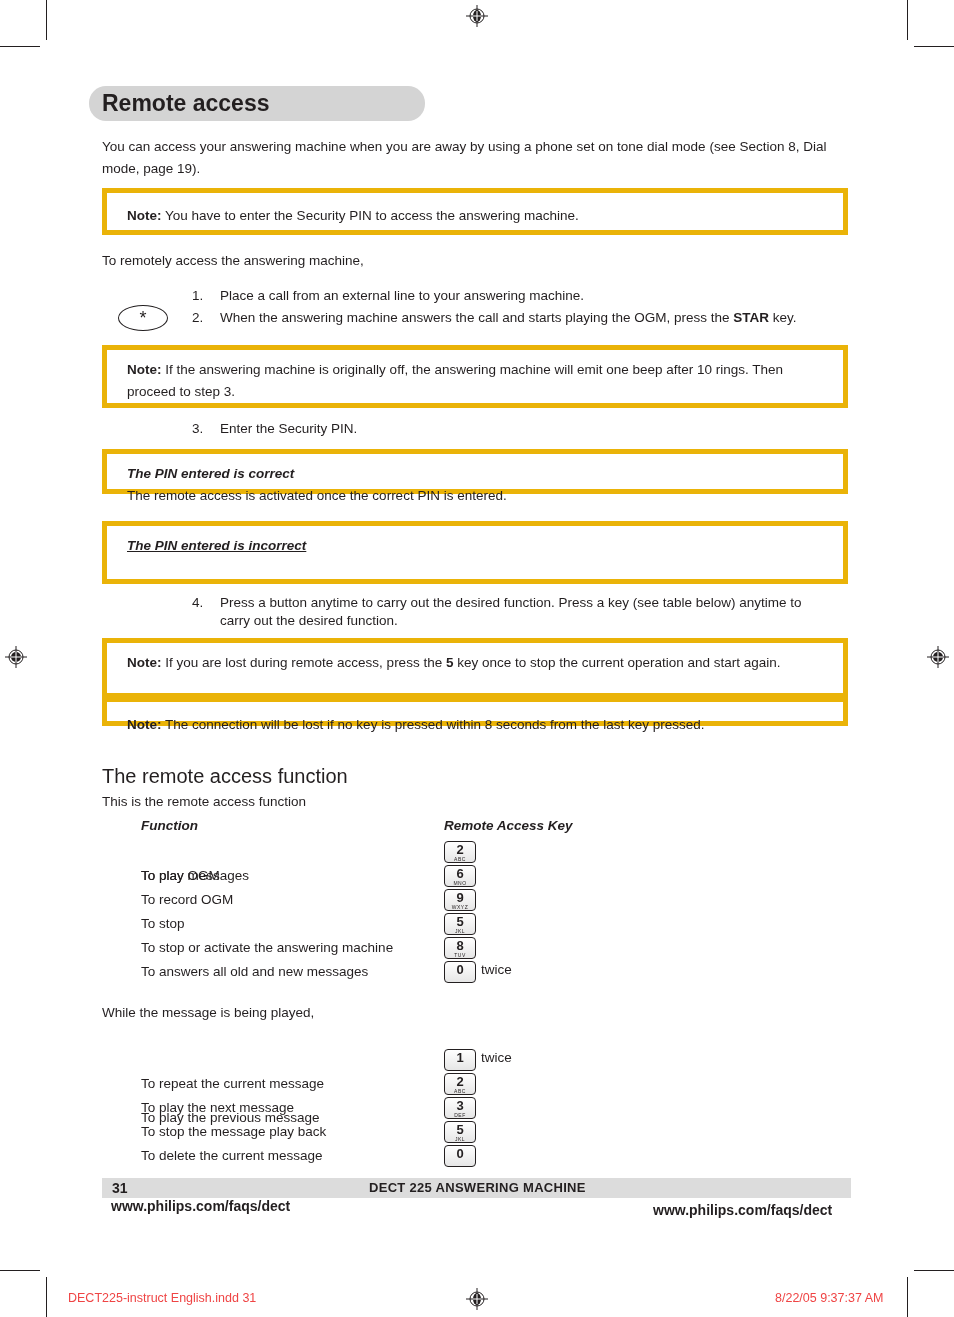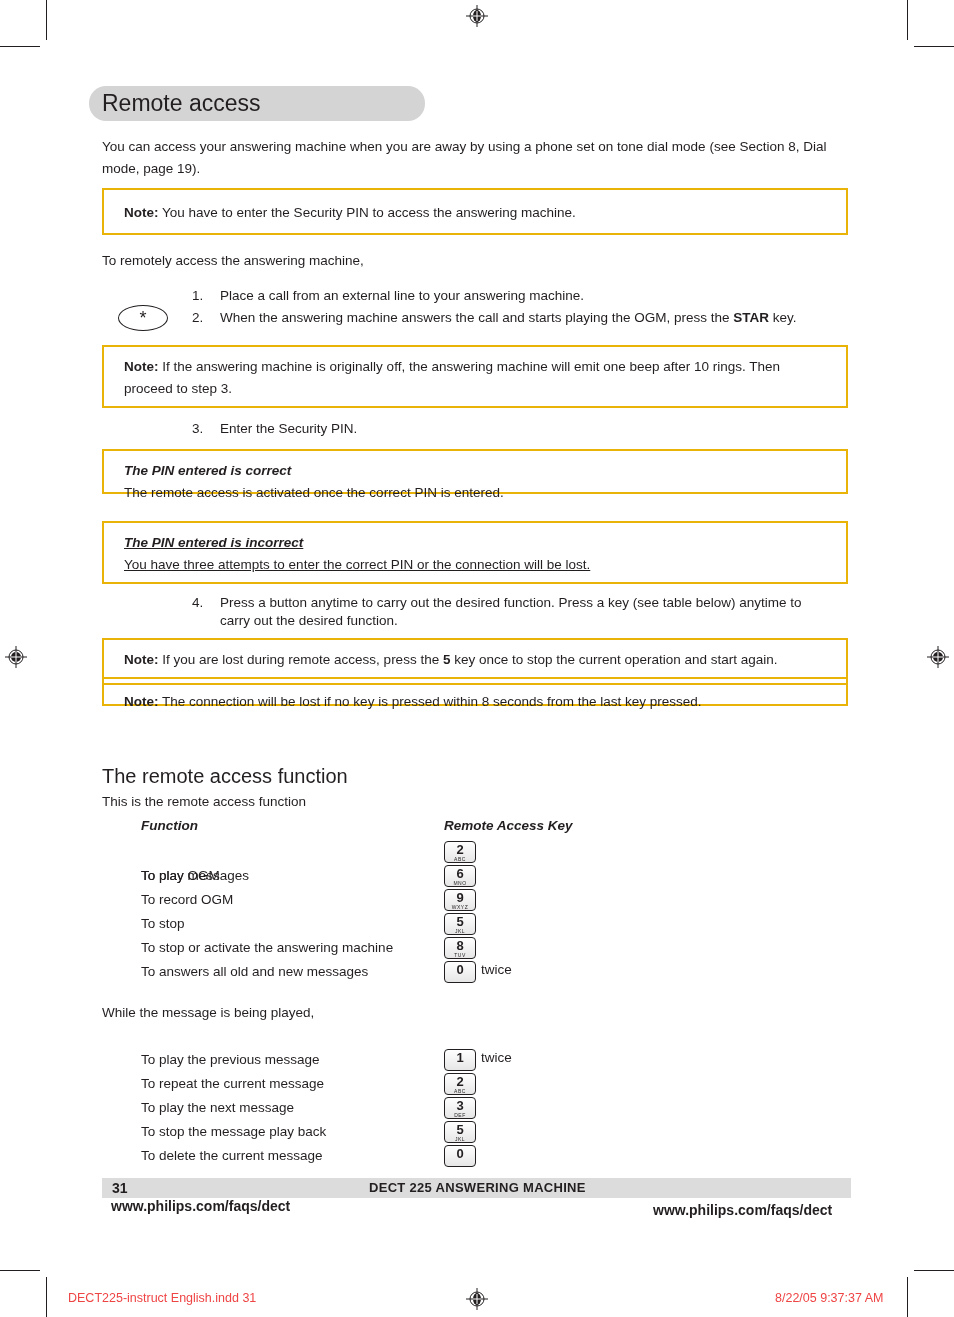--- a/index.html
+++ b/index.html
@@ -3,23 +3,23 @@
 <meta charset="utf-8">
 <style>
   html, body { margin:0; padding:0; background:#fff; }
   body { width:954px; height:1317px; position:relative; overflow:hidden;
          font-family:"Liberation Sans", sans-serif; color:#231f20; font-size:13.5px; }
   .abs { position:absolute; }
   .crop { position:absolute; background:#231f20; }
   .reg { position:absolute; width:22px; height:22px; }
   .title-bar { left:89px; top:86px; width:336px; height:35px; background:#d4d4d4;
                border-radius:17px; }
-  .title-bar span { position:absolute; left:13px; top:4px; font-size:23px; font-weight:normal; color:#231f20; }
+  .title-bar span { position:absolute; left:13px; top:4px; font-size:23px; font-weight:bold; color:#231f20; }
   .para { left:102px; line-height:22px; }
-  .box { position:absolute; left:102px; width:746px; border:2px solid #eab308; box-sizing:border-box; }
+  .box { position:absolute; left:102px; width:746px; border:5px solid #eab308; box-sizing:border-box; }
   .box .inner { position:absolute; left:20px; top:0; right:20px; line-height:22px; }
   .note-label { font-weight:bold; }
   .italic-bold { font-style:italic; font-weight:bold; }
   .step { left:192px; line-height:22px; }
   .step .num { display:inline-block; width:28px; }
   .star-key { left:118px; top:305px; width:48px; height:24px; border:1px solid #231f20; border-radius:50%;
               text-align:center; line-height:24px; font-size:18px; }
   .h2 { left:102px; top:765px; font-size:20px; }
   .tbl-row { position:absolute; left:141px; font-size:13.5px; line-height:20px; }
   .key { position:absolute; left:444px; width:32px; height:22px; border:1px solid #231f20; border-radius:4px;
@@ -116,37 +116,36 @@
 <div class="box" style="top:449px;height:45px;">
   <div class="inner" style="top:9px;">
     <div class="italic-bold">The PIN entered is correct</div>
     <div>The remote access is activated once the correct PIN is entered.</div>
   </div>
 </div>
 
 <div class="box" style="top:521px;height:63px;">
   <div class="inner" style="top:9px;text-decoration:underline;">
     <div class="italic-bold">The PIN entered is incorrect</div>
-    <div>You have three attempts to enter the correct PIN or the connection will be lost.</div>
   </div>
 </div>
 
 <div class="abs step" style="top:594px;width:640px;line-height:18px;">
   <span class="num" style="float:left;">4.</span>
   <div style="margin-left:28px;">Press a button anytime to carry out the desired function.  Press a key (see table below) anytime to carry out the desired function.</div>
 </div>
 
-<div class="box" style="top:638px;height:47px;">
+<div class="box" style="top:638px;height:60px;">
   <div class="inner" style="top:9px;">
     <span class="note-label">Note:</span>
     <span>If you are lost during remote access, press the </span><b>5</b><span> key once to stop the current operation and start again.</span>
   </div>
 </div>
 
-<div class="box" style="top:677px;height:29px;">
+<div class="box" style="top:697px;height:29px;">
   <div class="inner" style="top:12px;">
     <span class="note-label">Note:</span>
     <span>The connection will be lost if no key is pressed within 8 seconds from the last key pressed.</span>
   </div>
 </div>
 
 <div class="abs h2">The remote access function</div>
 <div class="abs para" style="top:791px;">This is the remote access function</div>
 
 <div class="abs italic-bold" style="left:141px;top:818px;">Function</div>
@@ -182,21 +181,21 @@
     <div class="key" style="top: 961px;">
       <span class="d">0</span>
       <span class="l"></span>
     </div>
     <div class="twice" style="top: 962px;">twice</div>
   </div>
 
 <div class="abs para" style="top:1002px;">While the message is being played,</div>
 
 <div id="table2">
-    <div class="tbl-row" style="top: 1050px;">To play the previous message</div>
+    <div class="tbl-row" style="top: 1108px;">To play the previous message</div>
     <div class="key" style="top: 1049px;">
       <span class="d">1</span>
       <span class="l"></span>
     </div>
     <div class="twice" style="top: 1050px;">twice</div>
     <div class="tbl-row" style="top: 1074px;">To repeat the current message</div>
     <div class="key" style="top: 1073px;">
       <span class="d">2</span>
       <span class="l">ABC</span>
     </div>

